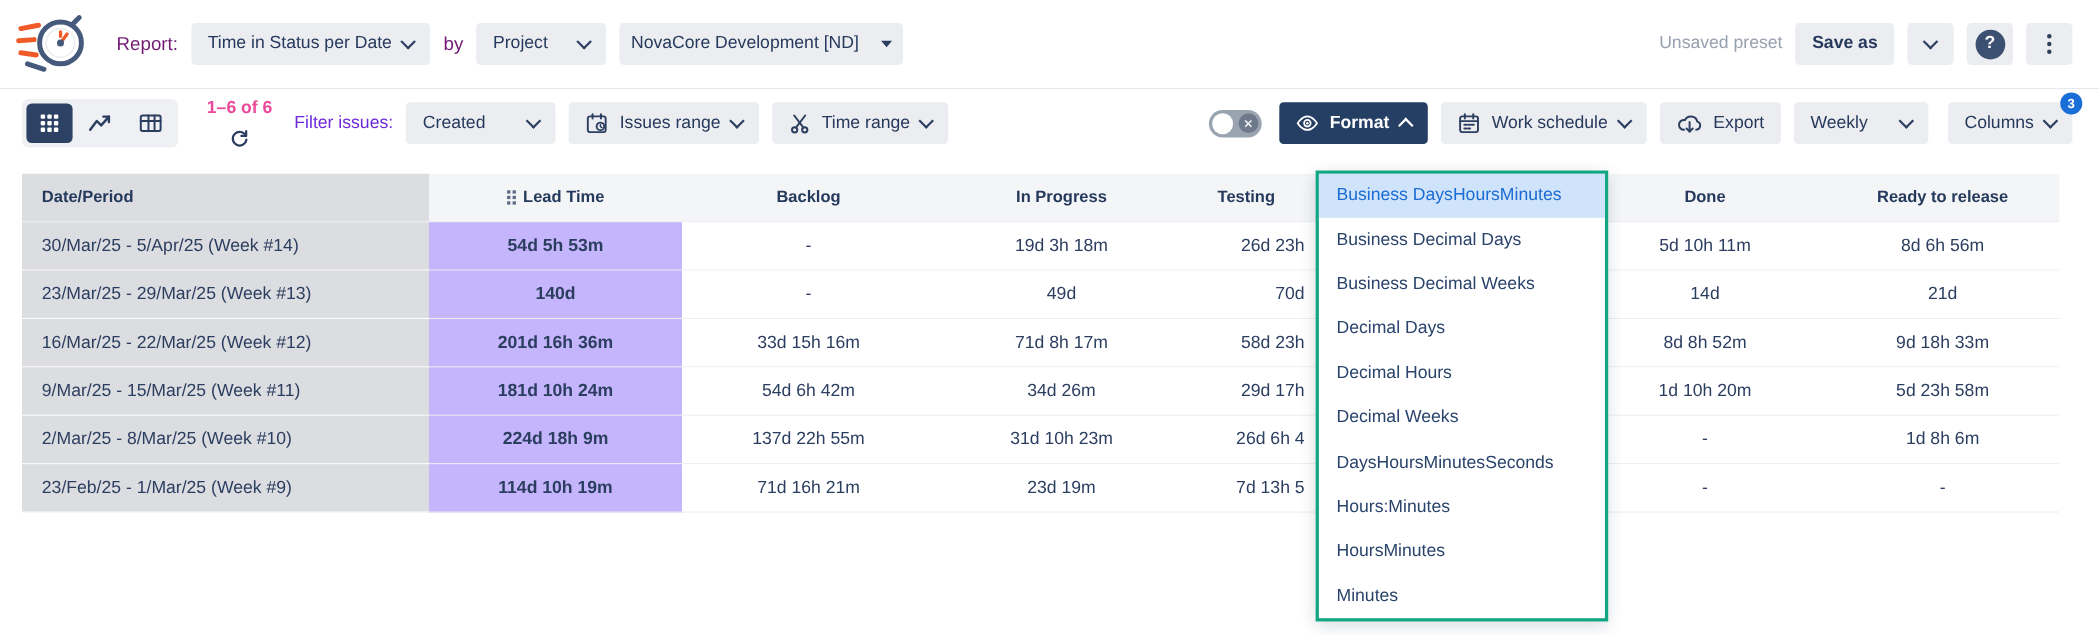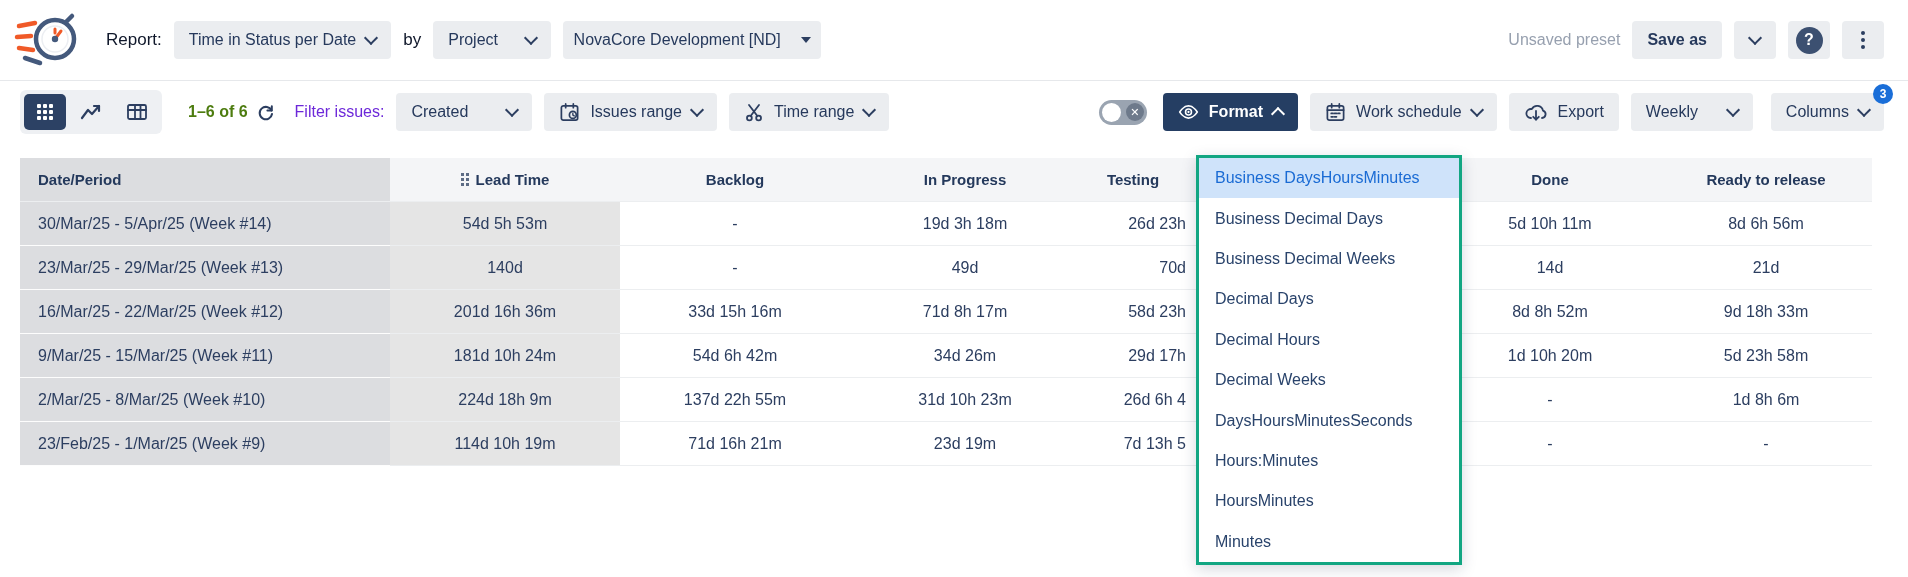--- a/index.html
+++ b/index.html
@@ -3,21 +3,21 @@
 <meta charset="utf-8">
 <style>
   html,body{margin:0;padding:0;}
   body{
     width:1908px;height:577px;position:relative;overflow:hidden;
     background:#ffffff;font-family:"Liberation Sans",sans-serif;color:#2c3e60;
   }
   
   .topbar{position:absolute;top:0;left:0;right:0;height:81px;display:flex;align-items:center;
     padding:0 24px 0 14px;border-bottom:1px solid #e6e8eb;box-sizing:border-box;gap:12px;}
-  .tb-label{font-size:17px;color:#0f172a;}
+  .tb-label{font-size:17px;color:#701a75;}
   .chip{display:inline-flex;align-items:center;gap:10px;height:38px;padding:0 15px;
     background:#ebedf0;border-radius:4px;color:#26395c;font-size:16px;cursor:pointer;
     white-space:nowrap;box-sizing:border-box;}
   .chev{width:8px;height:8px;border-right:2px solid #2c3e60;border-bottom:2px solid #2c3e60;
     transform:rotate(45deg);margin-top:-4px;flex:none;}
   .chev.up{border-color:#fff;transform:rotate(-135deg);margin-top:4px;}
   .tri-down{width:0;height:0;border-left:5px solid transparent;border-right:5px solid transparent;
     border-top:6px solid #2c3e60;flex:none;}
   .spacer{flex:1;}
   .muted{color:#97a0af;font-size:16px;}
@@ -28,41 +28,41 @@
   .kebab i{width:4px;height:4px;border-radius:50%;background:#2c3e60;display:block;}
   
   .toolbar{position:absolute;top:81px;left:0;right:0;height:62px;display:flex;align-items:center;
     padding:0 24px 0 20px;box-sizing:border-box;gap:12px;}
   .view-group{display:inline-flex;align-items:center;gap:4px;background:#eef0f3;border-radius:6px;
     padding:4px;height:44px;box-sizing:border-box;}
   .view-btn{width:42px;height:36px;border-radius:5px;display:flex;align-items:center;justify-content:center;cursor:pointer;}
   .view-btn.active{background:#2c4164;}
   .grid-icon{display:grid;grid-template-columns:repeat(3,4px);grid-template-rows:repeat(3,4px);gap:2px;}
   .grid-icon i{background:#fff;display:block;border-radius:1px;}
-  .pagination{font-size:16px;font-weight:bold;color:#4d7c0f;margin-left:14px;white-space:nowrap;
-    display:inline-flex;align-items:center;gap:8px;}
+  .pagination{font-size:16px;font-weight:bold;color:#ec4899;margin-left:14px;white-space:nowrap;
+    display:inline-flex;align-items:center;gap:8px;flex-direction:column;}
   .filter-label{font-size:16px;color:#6d28d9;margin-left:8px;white-space:nowrap;}
   .chip.spread{justify-content:space-between;}
   .btn-dark{background:#253e63;color:#fff;justify-content:center;}
   
   .toggle{width:48px;height:25px;border-radius:13px;background:#9aa4b1;position:relative;
     margin-left:auto;cursor:pointer;flex:none;}
   .toggle .knob{position:absolute;left:3px;top:3px;width:19px;height:19px;border-radius:50%;background:#fff;}
   .toggle .xcirc{position:absolute;right:3px;top:3.5px;width:18px;height:18px;border-radius:50%;
     background:#6e7a8b;color:#fff;font-size:11px;display:flex;align-items:center;justify-content:center;}
   .badge{position:absolute;top:-9px;right:-9px;width:20px;height:20px;border-radius:50%;
     background:#1a6ed8;color:#fff;font-size:12px;font-weight:bold;display:flex;align-items:center;justify-content:center;}
   .rel{position:relative;}
   
   .tbl{position:absolute;top:158px;left:20px;width:1852px;}
   .trow{display:grid;grid-template-columns:370px 230px 230px 230px 230px 130px 220px 212px;height:44px;}
   .cell{display:flex;align-items:center;justify-content:center;font-size:16px;color:#2c3e60;
     background:#fff;border-bottom:1px solid #eceef0;box-sizing:border-box;}
   .cell.date{justify-content:flex-start;padding-left:18px;background:#dcdde0;border-bottom:1px solid #fdfdfd;}
-  .cell.lead{background:#e5e5e5;}
+  .cell.lead{background:#c4b5fd;font-weight:bold;}
   .cell.testing{justify-content:flex-end;padding-right:124px;}
   .thead .cell{font-size:15px;font-weight:bold;color:#24395c;background:#f4f5f7;border-bottom:1px solid #eceef0;}
   .thead .cell.date{background:#dcdde0;}
   .thead .cell.lead{gap:7px;}
   .thead .cell.testing{justify-content:center;}
   .drag-dots{display:grid;grid-template-columns:repeat(2,3px);grid-template-rows:repeat(3,3px);gap:2px;}
   .drag-dots i{background:#5d6c85;display:block;}
   
   .format-menu{position:absolute;top:155px;left:1196px;width:266px;height:410px;background:#fff;
     border:3px solid #12a682;box-sizing:border-box;z-index:10;display:flex;flex-direction:column;

